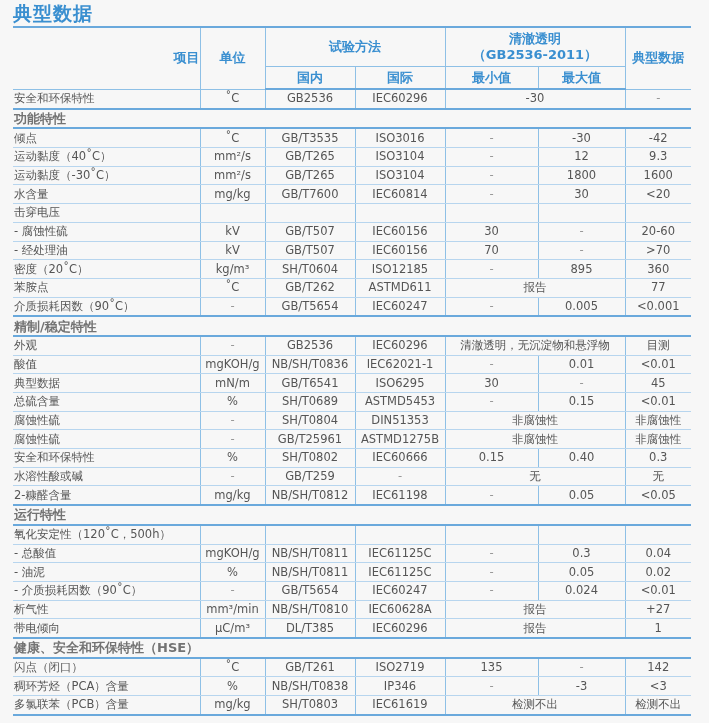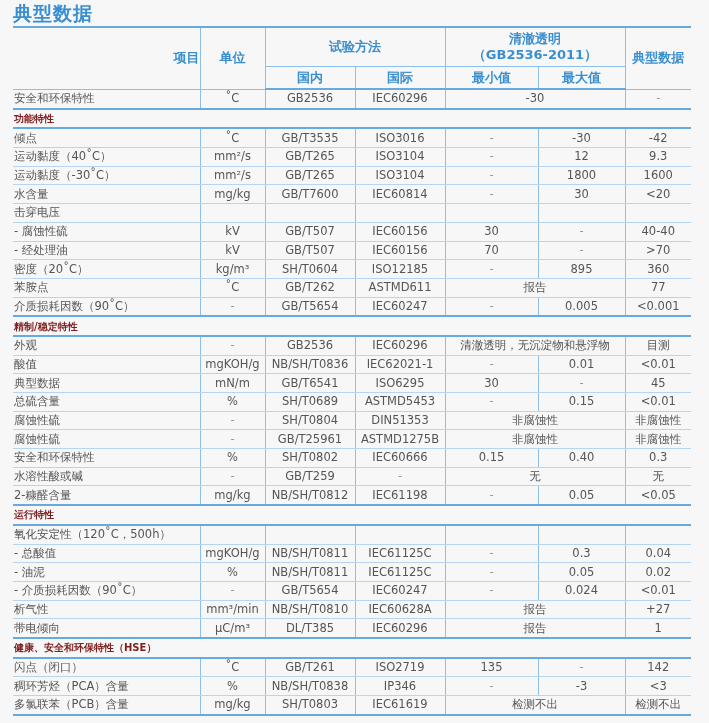--- a/index.html
+++ b/index.html
@@ -30,23 +30,23 @@
   td {
     height: 17.7px; padding: 0; font-size: 11.5px; line-height: 17px;
     text-align: center; white-space: nowrap; overflow: hidden;
     border-left: 1px solid #8ec0e6; border-right: 1px solid #8ec0e6;
     border-bottom: 1px solid #b7d5ee;
   }
   td.first { text-align: left; border-left: none; padding-left: 1px; }
   td.last { border-right: none; }
   td.dash { color: #999; }
   tr.section td {
-    color: #7f1d1d; font-weight: bold; text-align: left; padding-left: 1px;
+    color: #737373; font-weight: bold; text-align: left; padding-left: 1px;
     border-left: none; border-right: none; border-bottom: 2px solid #6aa9dc;
-    font-size: 10px;
+    font-size: 13px;
   }
   tr.tail td { border-bottom: 2px solid #6aa9dc; }
 </style>
 </head>
 <body>
 
 <div class="title">典型数据</div>
 
 <div class="wrap">
   <table>
@@ -134,21 +134,21 @@
           <td class=""></td>
           <td class="last "></td>
         </tr>
         <tr>
           <td class="first"> - 腐蚀性硫</td>
           <td class="">kV</td>
           <td class="">GB/T507</td>
           <td class="">IEC60156</td>
           <td class="">30</td>
           <td class="dash">-</td>
-          <td class="last ">40-40</td>
+          <td class="last ">20-60</td>
         </tr>
         <tr>
           <td class="first"> - 经处理油</td>
           <td class="">kV</td>
           <td class="">GB/T507</td>
           <td class="">IEC60156</td>
           <td class="">70</td>
           <td class="dash">-</td>
           <td class="last ">&gt;70</td>
         </tr>

